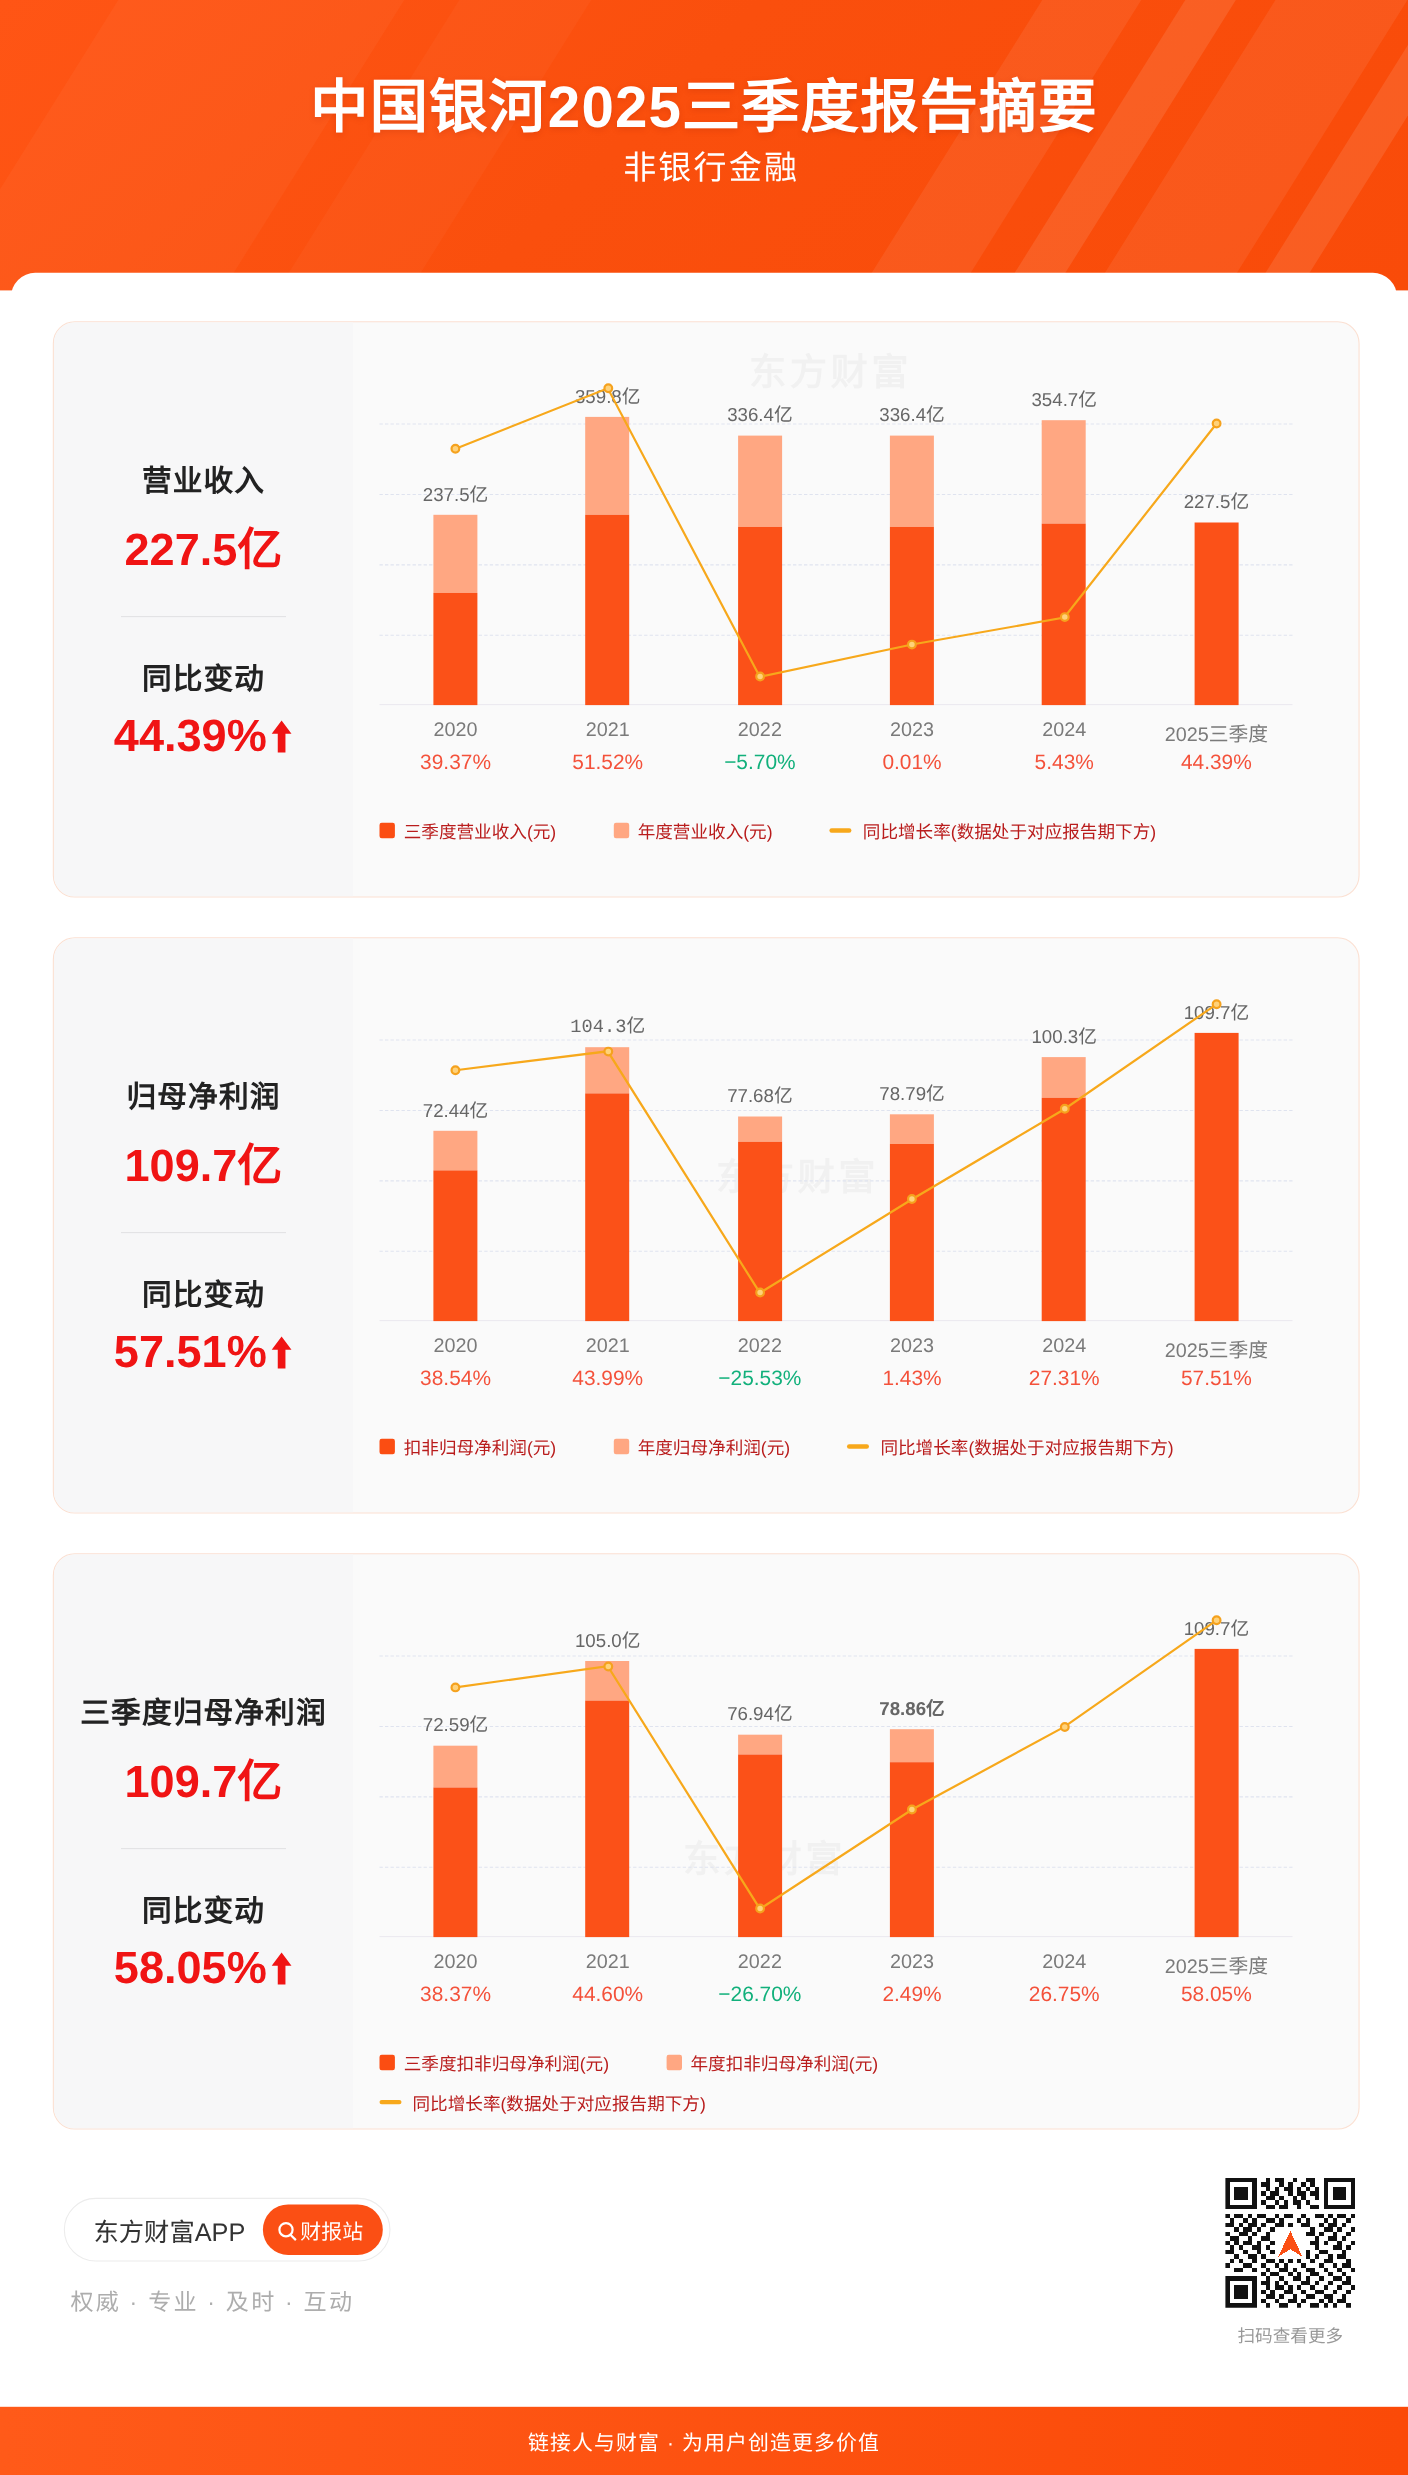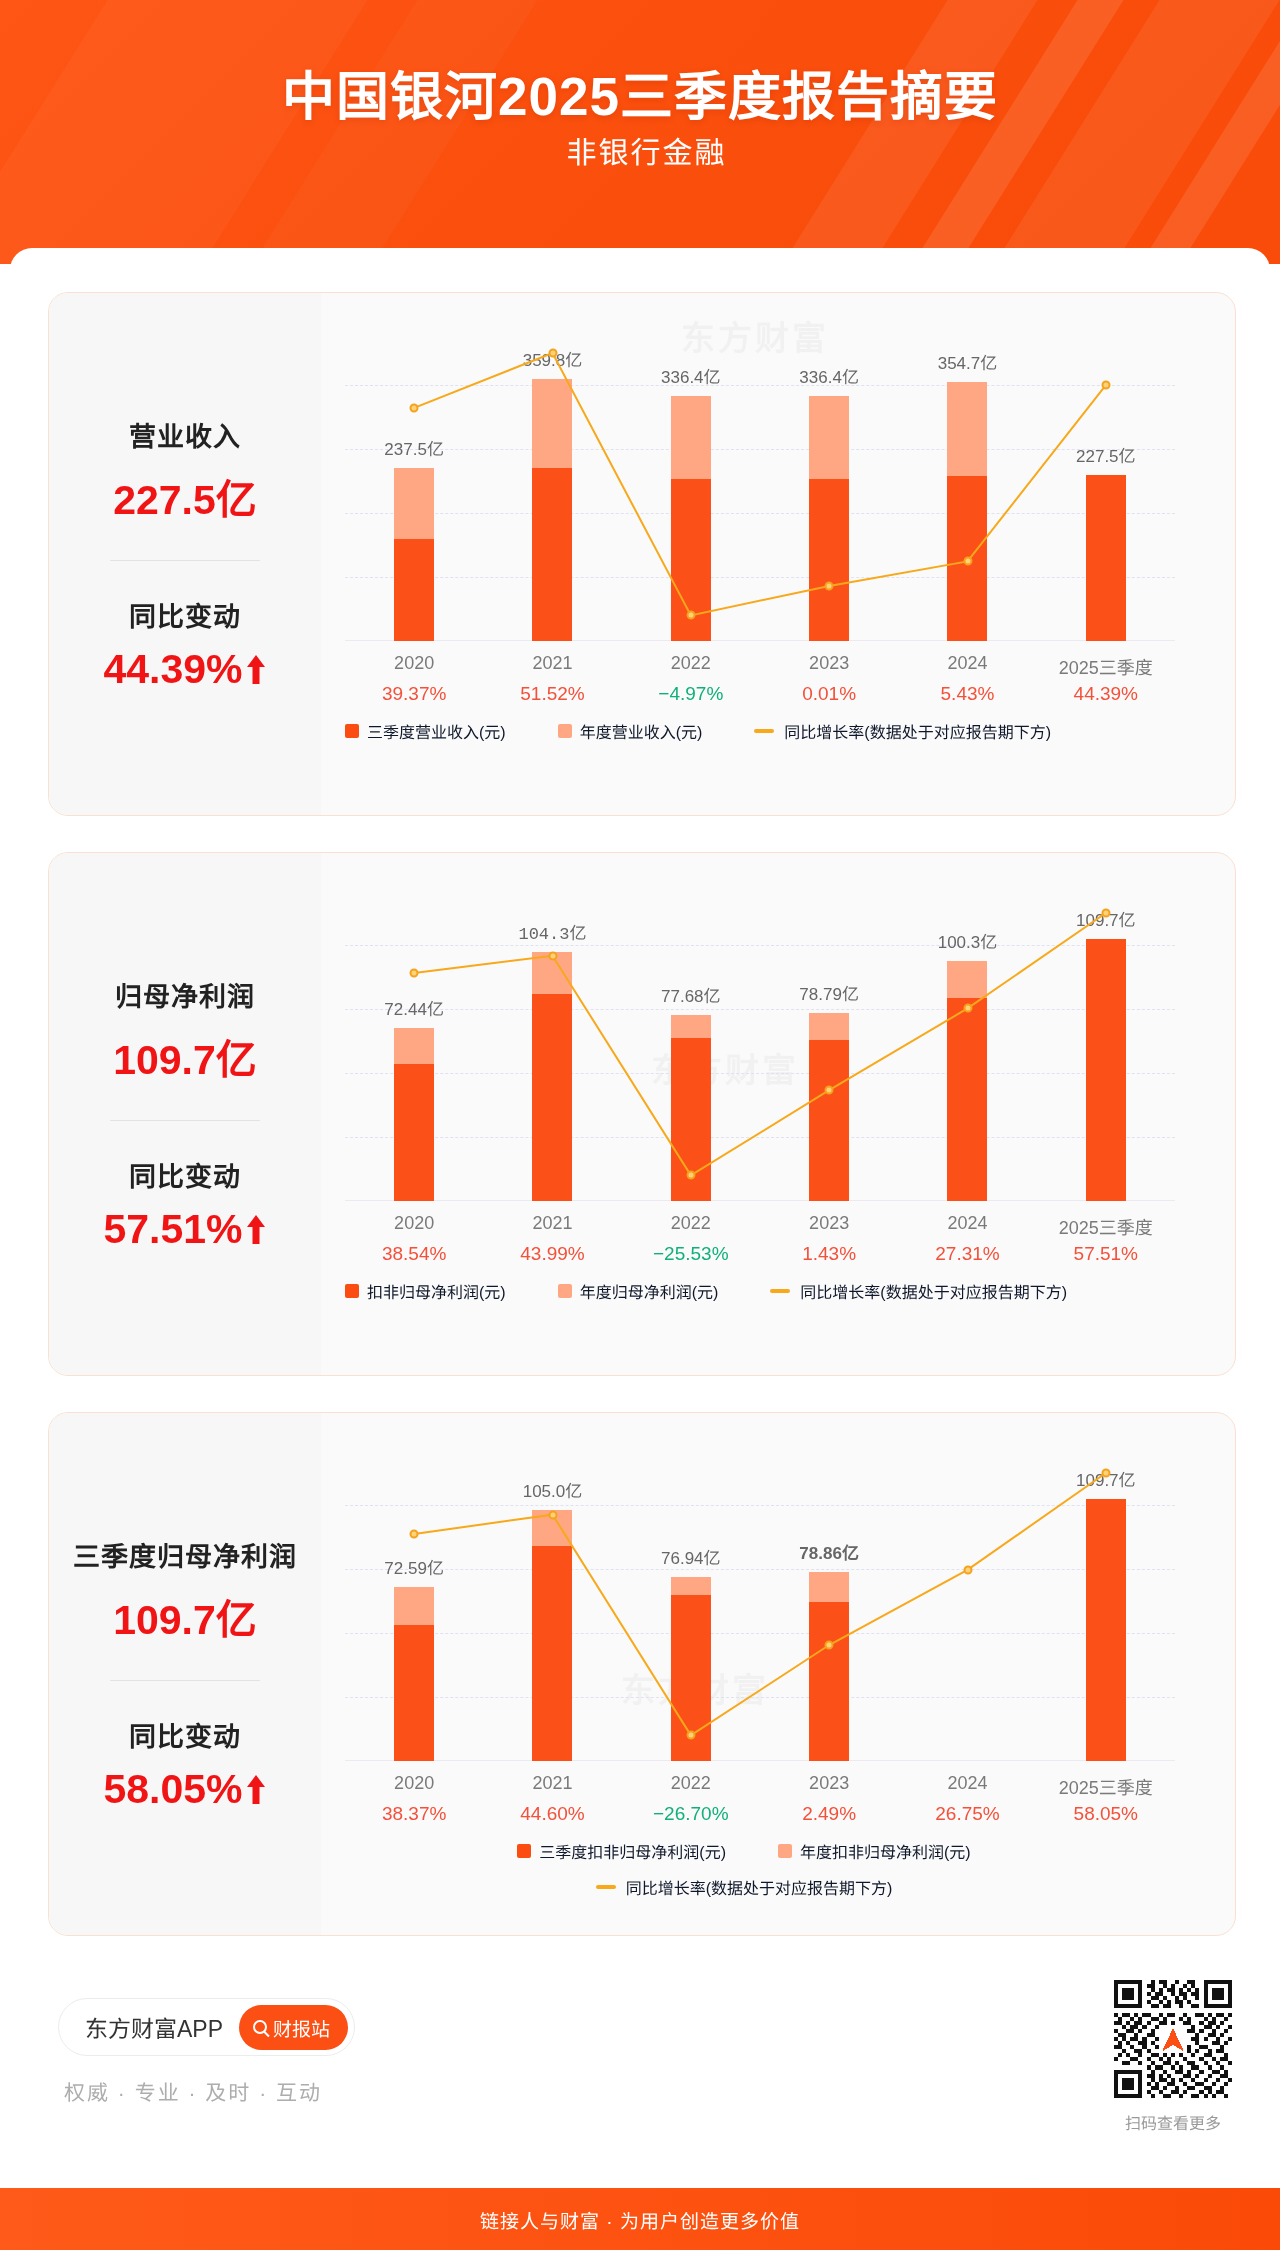--- a/index.html
+++ b/index.html
@@ -95,22 +95,22 @@
   
   .axis{ position:absolute; left:24px; top:360px; width:830px; height:60px;text-decoration:underline; }
   .axis .col{ height:60px; }
   .ax-year{ position:absolute; top:0; left:50%; transform:translateX(-50%);
             font-size:18px; color:#7a7a7a; white-space:nowrap; }
   .ax-pct{ position:absolute; top:30px; left:50%; transform:translateX(-50%);
            font-size:19px; white-space:nowrap; }
   .pos{ color:#f4513a; } .neg{ color:#11b07b; }
 
   
-  .legend{ position:absolute; left:24px; top:426px; width:850px;
-           display:flex; flex-wrap:wrap; font-size:16px; color:#0f172a;text-align:center; }
+  .legend{ position:absolute; left:24px; top:450px; width:850px;
+           display:flex; flex-wrap:wrap; font-size:16px; color:#b91c1c; }
   .legend.wrapped{ display:block; }
   .lg-item{ display:inline-flex; align-items:center; margin-right:52px; white-space:nowrap; }
   .lg-item.r2{ margin-top:12px; }
   .sw{ width:14px; height:14px; border-radius:2px; margin-right:8px; }
   .sw.dark{ background:#fb4d12; }
   .sw.light{ background:#ffa782; }
   .sw.line{ width:20px; height:4px; border-radius:2px; background:#f7a81b; margin-right:10px; }
 
   
   .footer{ position:absolute; left:48px; top:1716px; width:1184px; height:200px; }
@@ -240,21 +240,21 @@
             <div class="col" style="left: 0px;">
               <div class="ax-year">2020</div>
               <div class="ax-pct pos">39.37%</div>
             </div>
             <div class="col" style="left: 138.333px;">
               <div class="ax-year">2021</div>
               <div class="ax-pct pos">51.52%</div>
             </div>
             <div class="col" style="left: 276.667px;">
               <div class="ax-year">2022</div>
-              <div class="ax-pct neg">−4.97%</div>
+              <div class="ax-pct neg">−5.70%</div>
             </div>
             <div class="col" style="left: 415px;">
               <div class="ax-year">2023</div>
               <div class="ax-pct pos">0.01%</div>
             </div>
             <div class="col" style="left: 553.333px;">
               <div class="ax-year">2024</div>
               <div class="ax-pct pos">5.43%</div>
             </div>
             <div class="col" style="left: 691.667px;">

